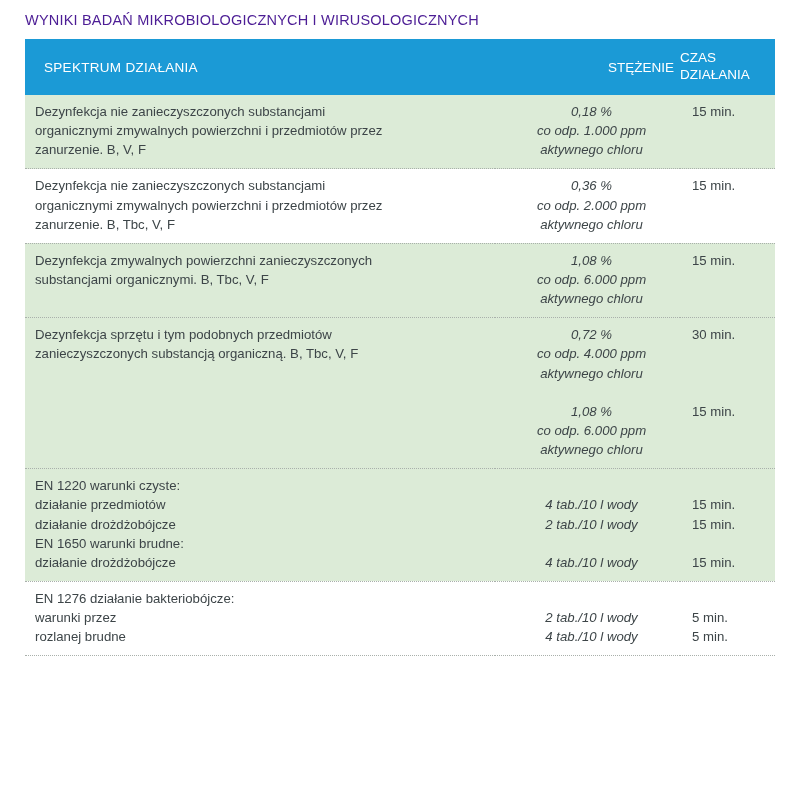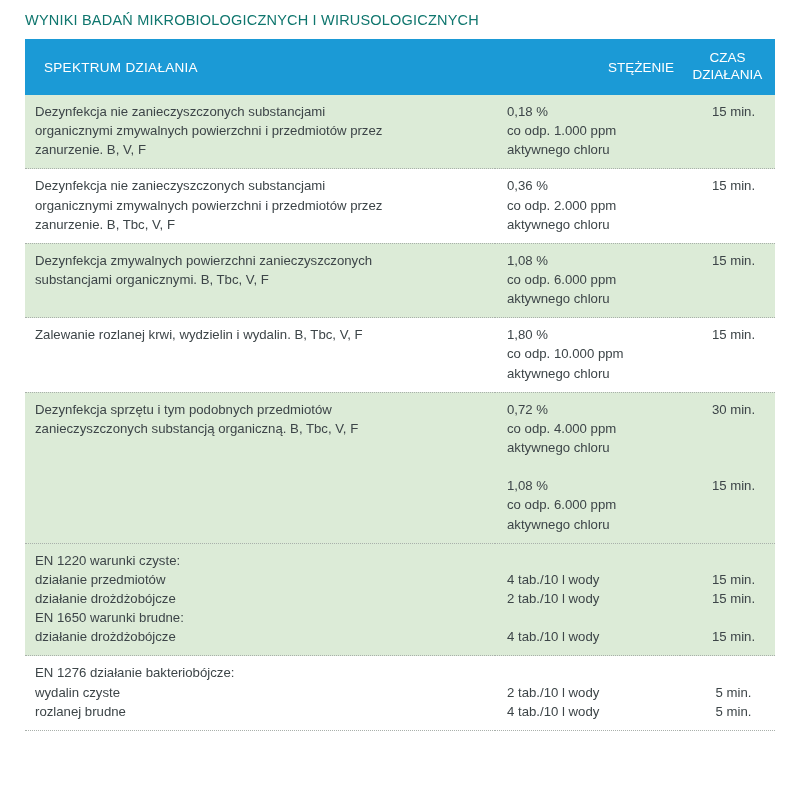--- a/index.html
+++ b/index.html
@@ -15,21 +15,21 @@
     overflow: hidden;
   }
   .page {
     width: 800px;
     height: 800px;
     position: relative;
     box-sizing: border-box;
     padding: 0;
   }
   .doc-title {
-    color: #0f766e;
+    color: #4c1d95;
     font-size: 14.5px;
     letter-spacing: 0.2px;
     padding: 12px 0 11px 25px;
     font-weight: 400;
   }
   table.results {
     width: 750px;
     margin-left: 25px;
     border-collapse: collapse;
     table-layout: fixed;
@@ -50,21 +50,21 @@
   thead th.h-spectrum {
     text-align: left;
     padding-left: 19px;
     letter-spacing: 0.3px;
   }
   thead th.h-conc {
     text-align: right;
     padding-right: 6px;
   }
   thead th.h-time {
-    text-align: center;
+    text-align: left;
     line-height: 1.25;
   }
 
   tbody td {
     font-size: 13.2px;
     vertical-align: top;
     padding: 7px 0 9px 12px;
     line-height: 1.45;
     border-bottom: 1px dotted #a9b0ab;
   }
@@ -73,25 +73,25 @@
   }
   tbody tr.white td {
     background: #ffffff;
   }
   td.cell-spectrum {
     text-align: left;
     padding-left: 10px;
     padding-right: 12px;
   }
   td.cell-conc {
-    text-align: left;
+    text-align: center;
     padding-right: 4px;
+    font-style: italic;
   }
   td.cell-time {
-    text-align: center;
   }
   .line { display: block; }
 </style>
 </head>
 <body>
 
 <div class="page">
 
   <div class="doc-title">WYNIKI BADAŃ MIKROBIOLOGICZNYCH I WIRUSOLOGICZNYCH</div>
 
@@ -149,33 +149,20 @@
           </td>
           <td class="cell-conc">
             <span class="line">1,08 %</span>
             <span class="line">co odp. 6.000 ppm</span>
             <span class="line">aktywnego chloru</span>
           </td>
           <td class="cell-time">
             <span class="line">15 min.</span>
           </td>
         </tr>
-        <tr class="white">
-          <td class="cell-spectrum">
-            <span class="line">Zalewanie rozlanej krwi, wydzielin i wydalin. B, Tbc, V, F</span>
-          </td>
-          <td class="cell-conc">
-            <span class="line">1,80 %</span>
-            <span class="line">co odp. 10.000 ppm</span>
-            <span class="line">aktywnego chloru</span>
-          </td>
-          <td class="cell-time">
-            <span class="line">15 min.</span>
-          </td>
-        </tr>
         <tr class="green">
           <td class="cell-spectrum">
             <span class="line">Dezynfekcja sprzętu i tym podobnych przedmiotów</span>
             <span class="line">zanieczyszczonych substancją organiczną. B, Tbc, V, F</span>
           </td>
           <td class="cell-conc">
             <span class="line">0,72 %</span>
             <span class="line">co odp. 4.000 ppm</span>
             <span class="line">aktywnego chloru</span>
             <span class="line">&nbsp;</span>
@@ -210,21 +197,21 @@
             <span class="line">&nbsp;</span>
             <span class="line">15 min.</span>
             <span class="line">15 min.</span>
             <span class="line">&nbsp;</span>
             <span class="line">15 min.</span>
           </td>
         </tr>
         <tr class="white">
           <td class="cell-spectrum">
             <span class="line">EN 1276 działanie bakteriobójcze:</span>
-            <span class="line">wydalin czyste</span>
+            <span class="line">warunki przez</span>
             <span class="line">rozlanej brudne</span>
           </td>
           <td class="cell-conc">
             <span class="line">&nbsp;</span>
             <span class="line">2 tab./10 l wody</span>
             <span class="line">4 tab./10 l wody</span>
           </td>
           <td class="cell-time">
             <span class="line">&nbsp;</span>
             <span class="line">5 min.</span>

